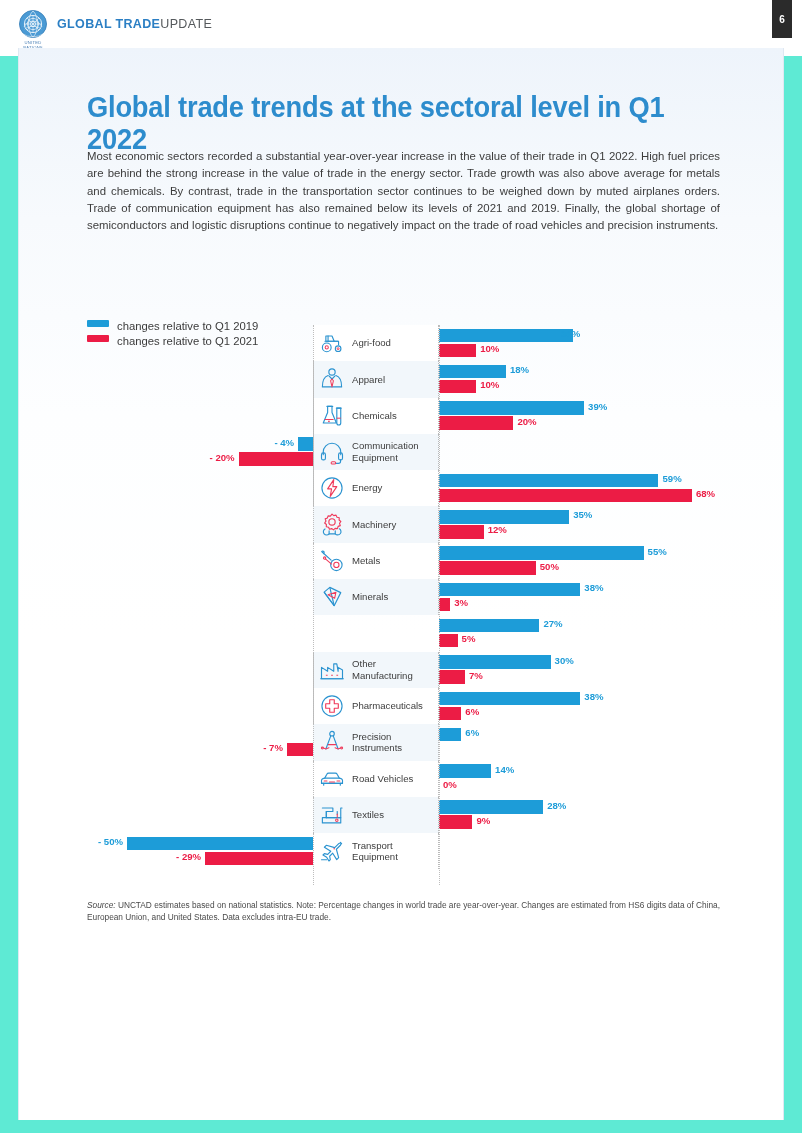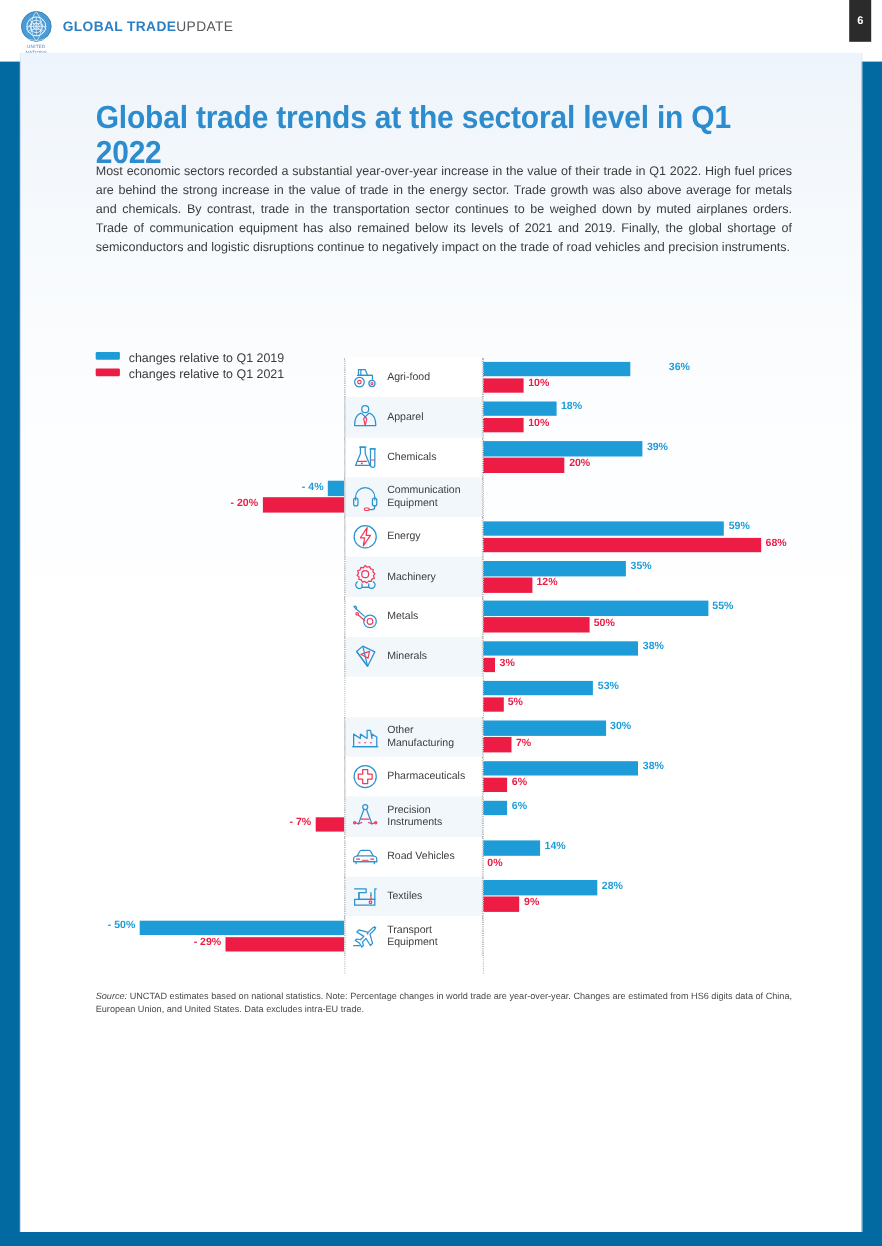--- a/index.html
+++ b/index.html
@@ -5,21 +5,21 @@
   * { box-sizing: border-box; margin: 0; padding: 0; }
   html, body {
     width: 802px; height: 1133px;
     background: #ffffff;
     font-family: "Liberation Sans", sans-serif;
     overflow: hidden;
   }
   #page {
     position: relative;
     width: 802px; height: 1133px;
-    background: #0369a1;
+    background: #5eead4;
     padding-left: 12px;
   }
 
   
   #header {
     position: absolute; left: 0; top: 0;
     width: 802px; height: 56px;
     background: #ffffff;
   }
   #logo-block {
@@ -211,21 +211,21 @@
       </div>
     </div>
 
     <div id="chart">
       <div id="axisline"></div>
       <div id="axisline-left"></div>
       <div id="rows">
           <div class="row odd">
             <div class="plot">
               <div class="bar blue" style="left: 420px; width: 133.92px;"></div>
-              <div class="vlabel blue" style="left: 589px;">36%</div>
+              <div class="vlabel blue" style="left: 542px;">36%</div>
               <div class="bar red" style="left: 420px; width: 37.2px;"></div>
               <div class="vlabel red" style="left: 461.2px;">10%</div>
             </div>
             <div class="labelcell">
               <span class="icon">
                 <svg viewBox="0 0 32 32">
                   <g fill="none" stroke="#2b93d0" stroke-width="1.3" stroke-linecap="round" stroke-linejoin="round">
      <path d="M9 8h7l2.5 6H9z"></path>
                     <path d="M11.5 8v6"></path>
                     <path d="M18.5 14h5v4"></path>
@@ -389,21 +389,21 @@
                   </g>
      <path d="M11.5 13.5 L20.5 10.5 L19 17.5 Z" fill="none" stroke="#ef3b5b" stroke-width="1.2" stroke-linejoin="round"></path>
                 </svg>
               </span>
               <span class="sector">Minerals</span>
             </div>
           </div>
           <div class="row odd">
             <div class="plot">
               <div class="bar blue" style="left: 420px; width: 100.44px;"></div>
-              <div class="vlabel blue" style="left: 524.44px;">53%</div>
+              <div class="vlabel blue" style="left: 524.44px;">27%</div>
               <div class="bar red" style="left: 420px; width: 18.6px;"></div>
               <div class="vlabel red" style="left: 442.6px;">5%</div>
             </div>
           </div>
           <div class="row even">
             <div class="plot">
               <div class="bar blue" style="left: 420px; width: 111.6px;"></div>
               <div class="vlabel blue" style="left: 535.6px;">30%</div>
               <div class="bar red" style="left: 420px; width: 26.04px;"></div>
               <div class="vlabel red" style="left: 450.04px;">7%</div>

